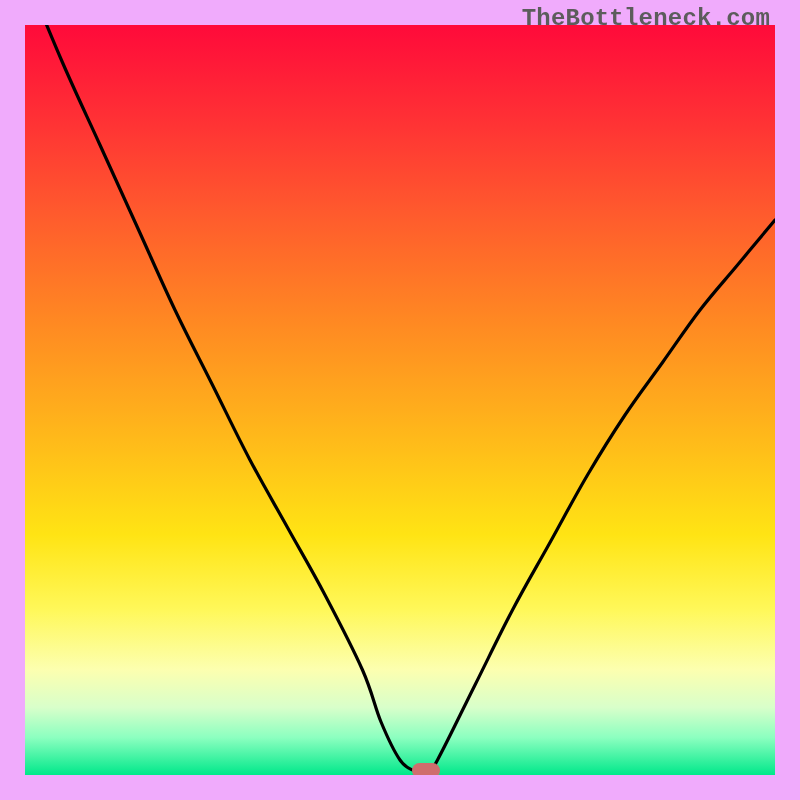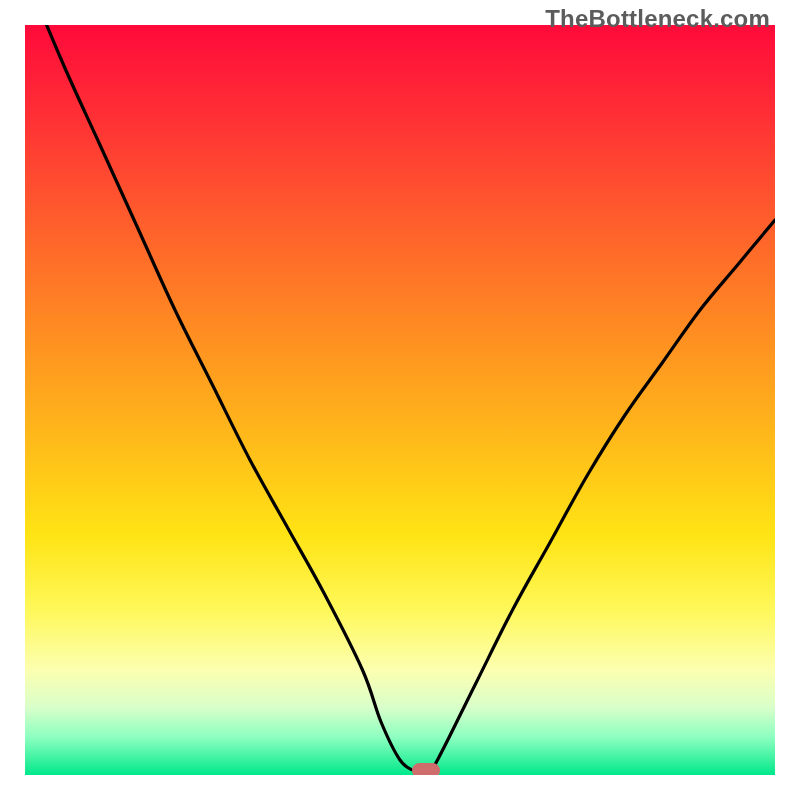--- a/index.html
+++ b/index.html
@@ -8,21 +8,22 @@
     width: 800px;
     height: 800px;
     overflow: hidden;
     font-family: Arial, Helvetica, sans-serif;
     background: #000;
   }
   .stage {
     position: relative;
     width: 800px;
     height: 800px;
-    background: #ffffff;
+    background: #f0abfc;
+    font-family: Liberation Mono, monospace;
   }
   .watermark {
     position: absolute;
     top: 5px;
     right: 30px;
     color: #5c5c5c;
     font-size: 24px;
     font-weight: 600;
     letter-spacing: 0.2px;
     z-index: 5;

